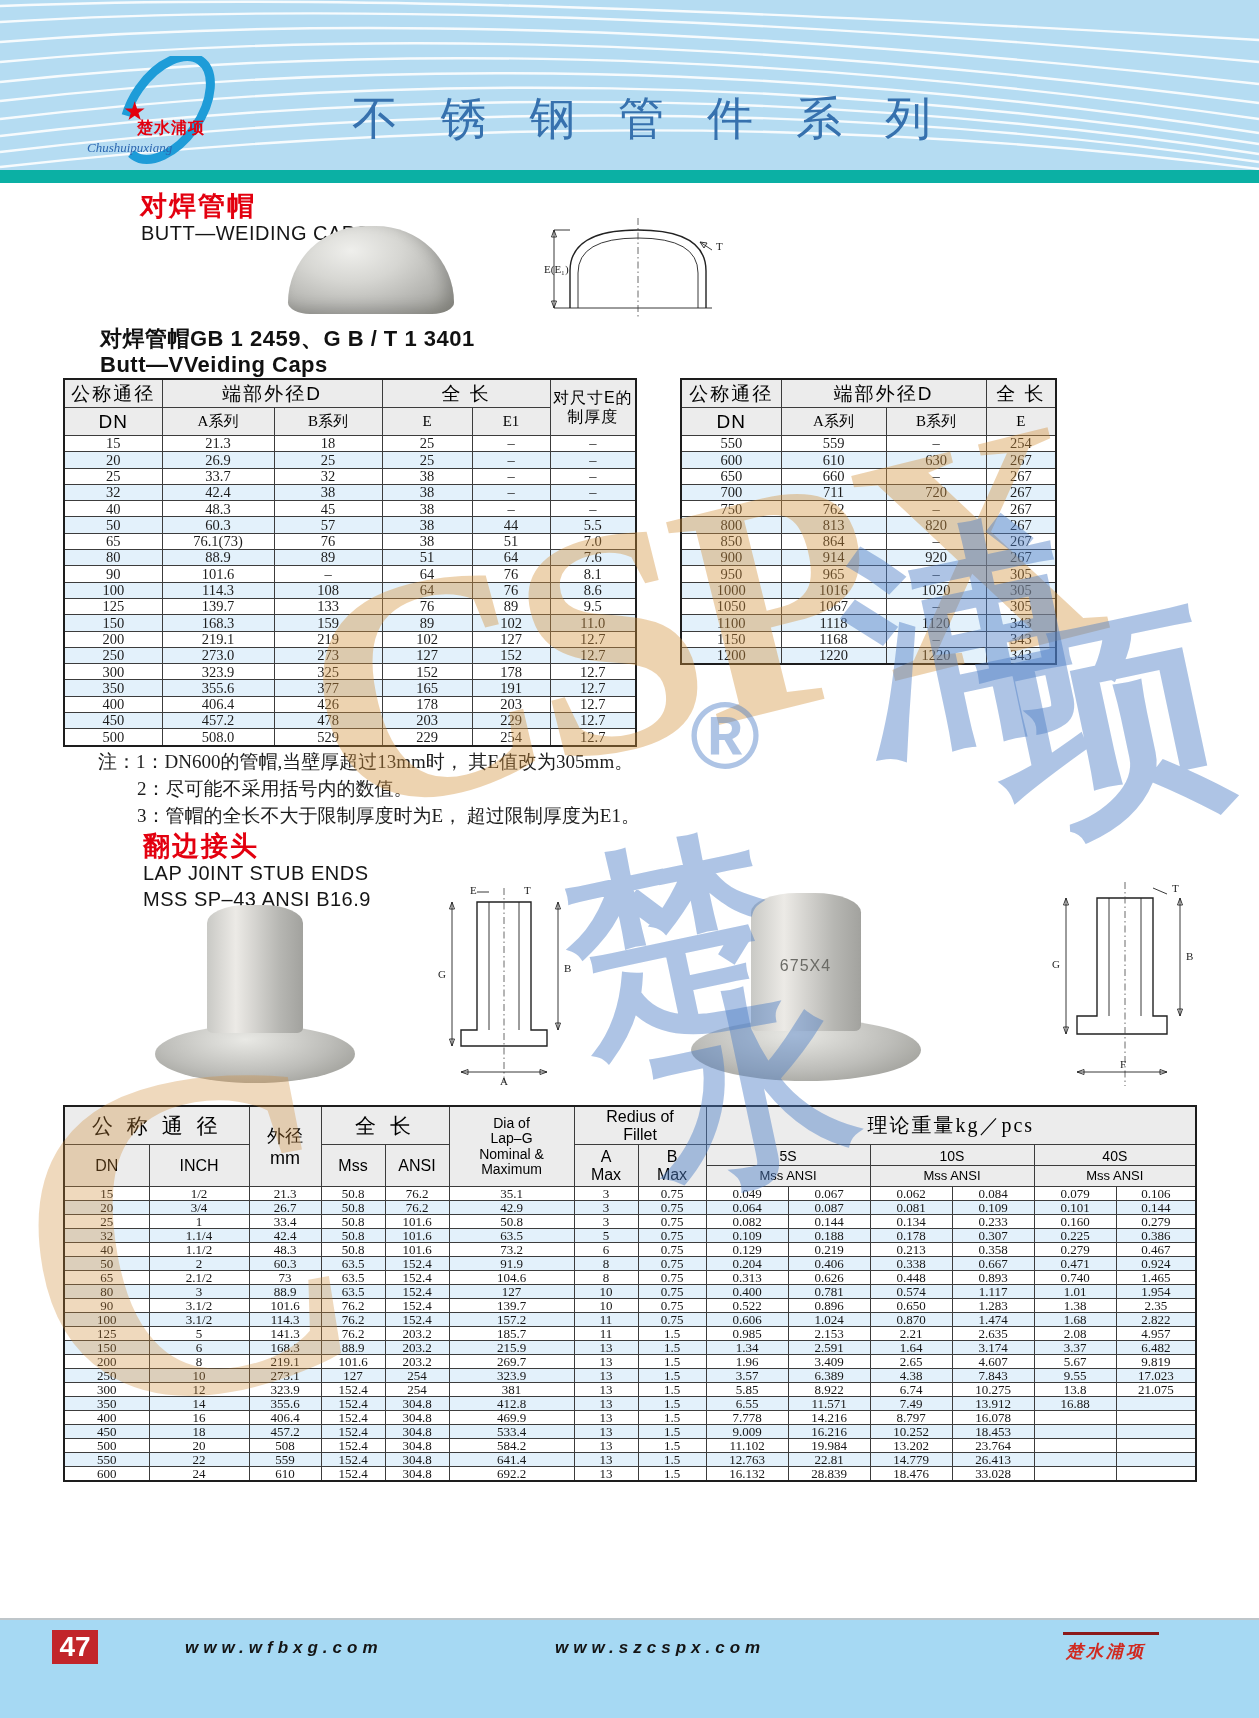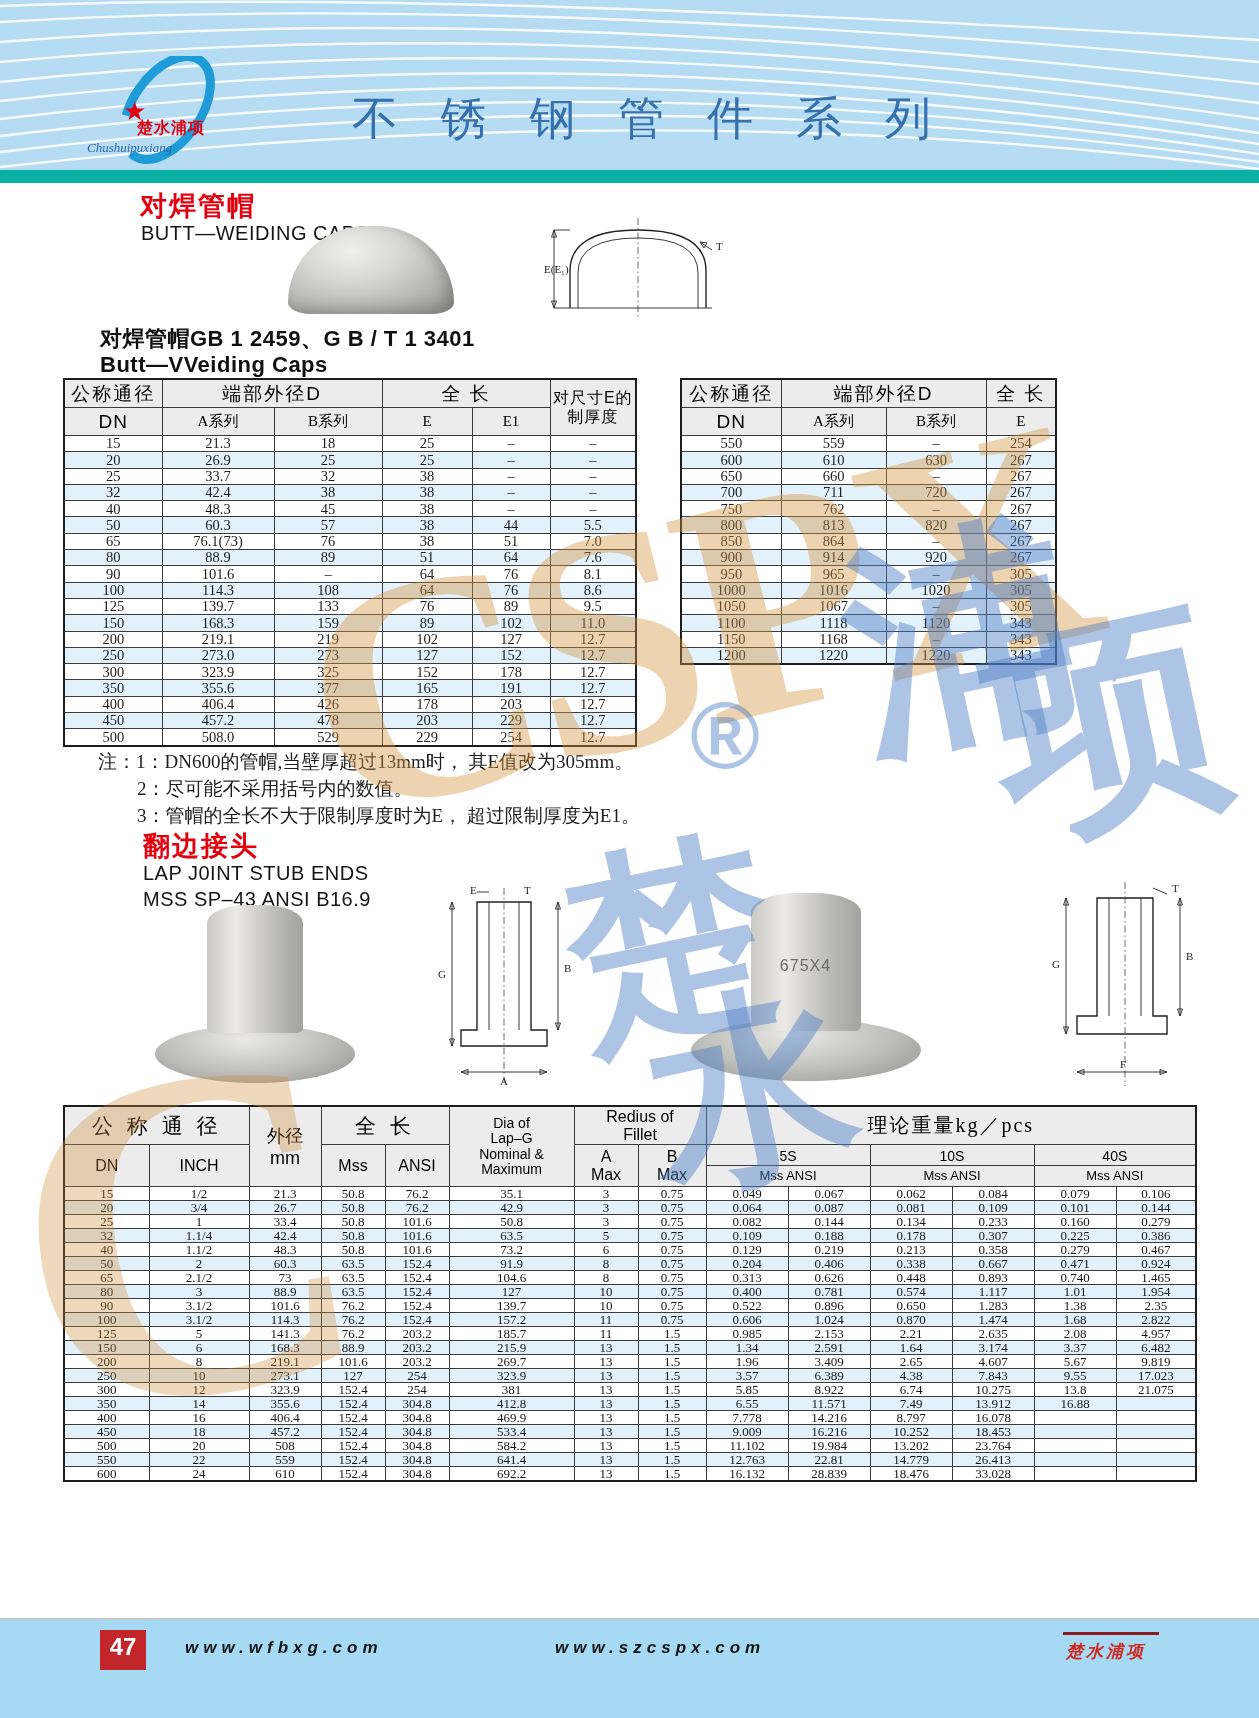--- a/index.html
+++ b/index.html
@@ -88,22 +88,22 @@
   .tbl-stub .h-big{font-size:21px;letter-spacing:4px;}
   .tbl-stub .h-med{font-size:18px;}
   .tbl-stub .h-sm{font-size:14px;line-height:1.1;}
   .tbl-stub .h-en{font-size:16px;line-height:1.1;}
   .tbl-stub .wt{font-family:"Liberation Serif",serif;font-size:20px;letter-spacing:2px;}
   .sched-top{font-size:14px;line-height:18px;}
   .sched-bot{font-size:13px;line-height:19px;border-top:1px solid #3c3c3c;}
   
   .f-line{position:absolute;left:0;top:1618px;width:1259px;height:2px;background:#bfc6ca;}
   .f-strip{position:absolute;left:0;top:1620px;width:1259px;height:98px;background:#a6d9f3;}
-  .f-page{position:absolute;left:52px;top:1630px;width:46px;height:40px;background:#c2252a;color:#fff;
-          font-size:24px;font-weight:bold;text-align:center;line-height:34px;margin-left:48px;}
+  .f-page{position:absolute;left:52px;top:1630px;width:46px;height:34px;background:#c2252a;color:#fff;
+          font-size:28px;font-weight:bold;text-align:center;line-height:34px;}
   .f-site{position:absolute;top:1638px;font-size:17px;font-weight:bold;font-style:italic;
           letter-spacing:5px;color:#141414;}
   .f-s1{left:185px;} .f-s2{left:555px;}
   .f-brand-line{position:absolute;left:1063px;top:1632px;width:96px;height:2.5px;background:#8b1a1a;}
   .f-brand{position:absolute;left:1066px;top:1640px;color:#d02a20;font-size:17px;font-weight:bold;
            font-style:italic;letter-spacing:3px;}
 </style>
 </head>
 <body>
 

